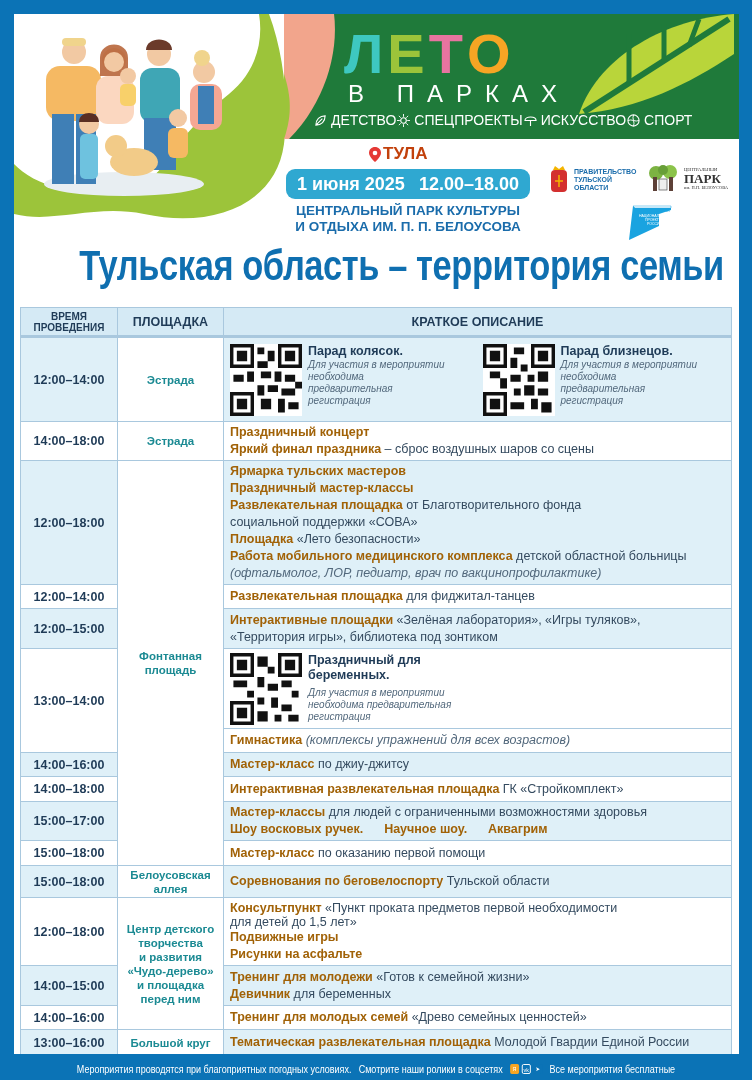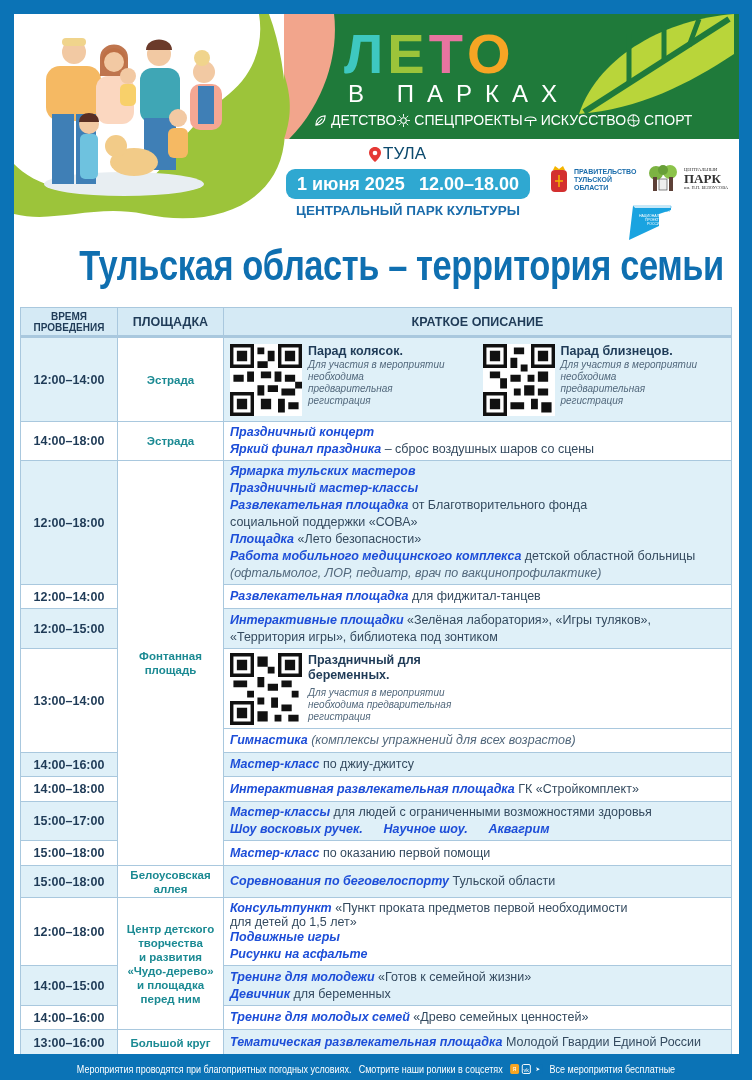--- a/index.html
+++ b/index.html
@@ -13,21 +13,21 @@
   .green-band { position: absolute; left: 270px; top: 0; width: 455px; height: 125px; background: #1f7a3a; }
   .salmon { position: absolute; left: 270px; top: 0; width: 60px; height: 125px; }
   .leaf { position: absolute; right: 0; top: 0; width: 170px; height: 105px; }
   .logo-leto { position: absolute; left: 330px; top: 10px; font-size: 56px; font-weight: bold; letter-spacing: 4px; line-height: 60px; }
   .logo-leto span { display: inline-block; }
   .logo-sub { position: absolute; left: 334px; top: 66px; color: #ffffff; font-size: 24px; letter-spacing: 13px; }
   .cats { position: absolute; left: 300px; top: 98px; color: #ffffff; font-size: 14px; display: flex; gap: 1px; }
   .cats .cat { display: flex; align-items: center; gap: 4px; }
   .cats svg { width: 13px; height: 13px; }
 
-  .city { position: absolute; left: 355px; top: 130px; font-weight: normal; color: #0c4a6e; font-size: 17px; display: flex; align-items: center; gap: 2px; }
+  .city { position: absolute; left: 355px; top: 130px; font-weight: bold; color: #c2410c; font-size: 17px; display: flex; align-items: center; gap: 2px; }
   .datebox { position: absolute; left: 272px; top: 155px; width: 244px; height: 30px; background: #2fa8d1; border-radius: 9px; color: #ffffff; font-weight: bold; font-size: 18px; display: flex; align-items: center; justify-content: center; gap: 14px; }
   .venue { position: absolute; left: 272px; top: 189px; width: 244px; text-align: center; color: #1a6cab; font-weight: bold; font-size: 13.5px; line-height: 16px; }
 
   .gov-logo { position: absolute; left: 535px; top: 152px; display: flex; align-items: center; gap: 5px; }
   .gov-logo .txt { font-size: 7px; font-weight: bold; color: #1a6cab; line-height: 8px; }
   .park-logo { position: absolute; left: 634px; top: 151px; display: flex; align-items: center; gap: 6px; }
   .park-logo .txt { font-family: "Liberation Serif", serif; color: #333; }
   .park-logo .small { font-size: 4.5px; display: block; }
   .park-logo .big { font-size: 13px; font-weight: bold; display: block; line-height: 13px; }
   .np-logo { position: absolute; left: 605px; top: 190px; }
@@ -39,21 +39,21 @@
   .tbl td, .tbl th { border: 1px solid #a9c8de; vertical-align: middle; }
   .tbl th { background: #d5eaf5; color: #1f3b57; font-size: 12.5px; font-weight: bold; height: 29px; text-align: center; border-bottom: 3px solid #a9c8de; }
   .tbl th.time-h { font-size: 10px; line-height: 11px; }
   .col-time { width: 97px; }
   .col-place { width: 106px; }
   .t { text-align: center; font-weight: bold; color: #1f3b57; font-size: 12.5px; margin-top: 8px; }
   .p { text-align: center; font-weight: bold; color: #1b8a93; font-size: 11.5px; line-height: 14px; background: #ffffff; }
   .d { padding: 2px 6px; color: #1f3b57; font-size: 12.5px; line-height: 17px; }
   .shade .t, .shade .d { background: #dff0f8; }
   .plain .t, .plain .d { background: #ffffff; }
-  .d b { font-weight: bold; color: #1d4ed8; font-style: italic; }
+  .d b { font-weight: bold; color: #a16207; }
   .d .n { font-weight: normal; color: #344a5f; }
   .d .it { font-style: italic; color: #52687c; }
   .ln { display: block; }
 
   .qr-pair { display: flex; gap: 10px; padding: 2px 0; }
   .qr-item { display: flex; gap: 6px; width: 290px; }
   .qr-item.second { margin-left: auto; }
   .qr { width: 72px; height: 72px; background: #fff; flex: 0 0 72px; }
   .qr-title { font-weight: bold; font-size: 12.5px; color: #1f3b57; line-height: 15px; }
   .qr-note { font-style: italic; font-size: 10px; color: #52687c; line-height: 12px; }
@@ -158,20 +158,21 @@
           <circle cx="6" cy="6" r="2.3" fill="#fff"></circle>
         </svg>
       <span>ТУЛА</span>
     </div>
     <div class="datebox">
       <span>1 июня 2025</span>
       <span>12.00–18.00</span>
     </div>
     <div class="venue">
       <div>ЦЕНТРАЛЬНЫЙ ПАРК КУЛЬТУРЫ</div>
+      <div>И ОТДЫХА ИМ. П. П. БЕЛОУСОВА</div>
     </div>
 
     <div class="gov-logo">
       <svg width="20" height="28" viewBox="0 0 20 28">
           <rect x="2" y="4" width="16" height="22" rx="4" fill="#d32f2f"></rect>
           <path d="M4 4 L6 0 L10 3 L14 0 L16 4 Z" fill="#f4b400"></path>
           <path d="M10 9 V21 M6 15 H14" stroke="#f4b400" stroke-width="1.5"></path>
         </svg>
       <div class="txt">
         <div>ПРАВИТЕЛЬСТВО</div>

